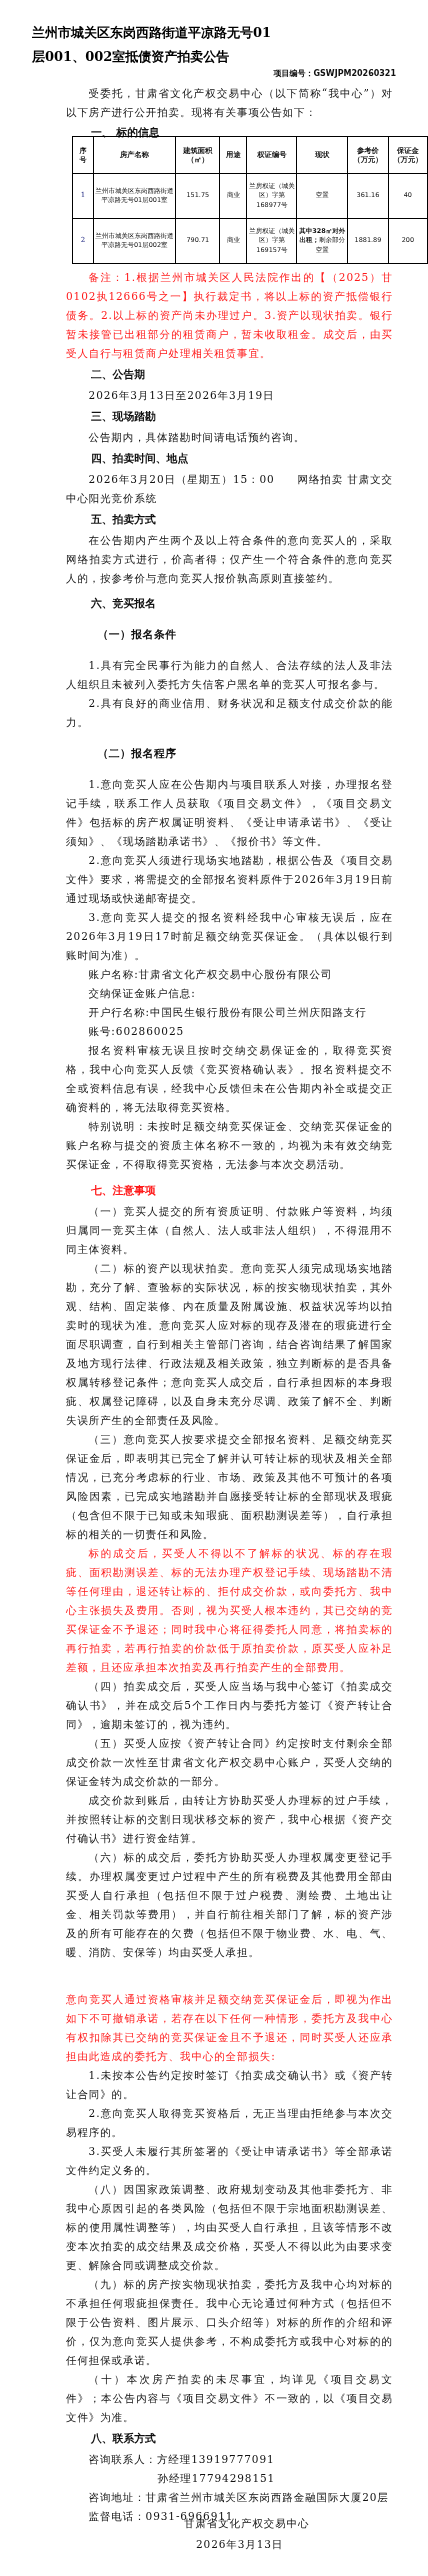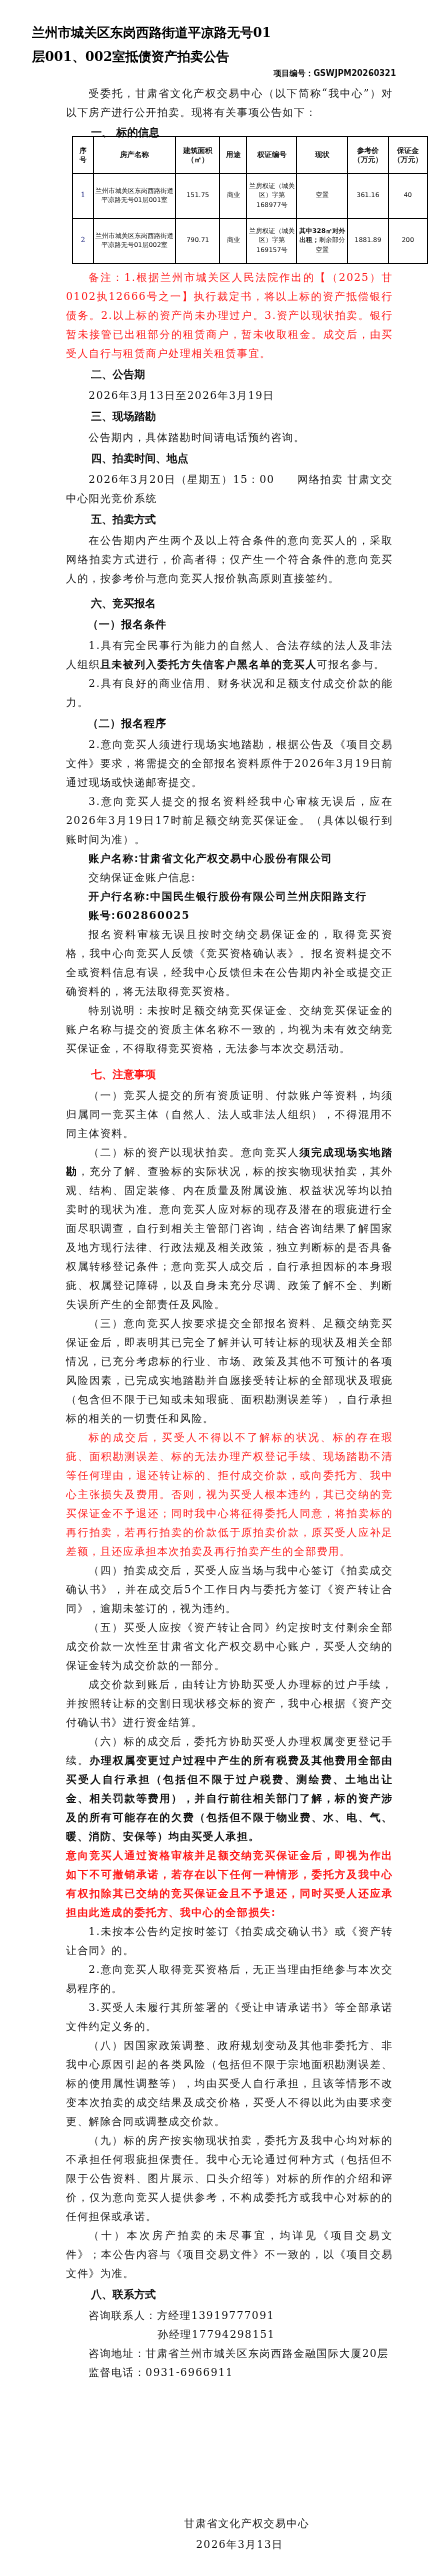--- a/index.html
+++ b/index.html
@@ -21,25 +21,25 @@
     .project-no {
       position: absolute; left: 32px; width: 364px; top: 67px;
       text-align: right; font-family: "DejaVu Sans", sans-serif;
       font-weight: bold; font-size: 8px; line-height: 13px; color: #111;
     }
     .body {
       position: absolute; left: 66px; width: 327px; top: 85px;
       font-size: 10.5px; line-height: 19px; letter-spacing: 0.9px;
     }
     .p { margin: 0; text-indent: 2.15em; text-align: justify; }
-    .p.noindent { text-indent: 0; }
+    .p.noindent { text-indent: 0; margin-top: 28px; }
     .h1 { margin: 2px; padding-left: 23px; font-family: "DejaVu Sans", sans-serif; font-weight: bold; font-size: 10.8px; letter-spacing: 0; line-height: 19px; }
-    .h2 { margin: 2px; padding-left: 19.4px; font-weight: bold; font-size: 10.8px; line-height: 19px; letter-spacing: 0.5px; }
+    .h2 { margin: 12px; padding-left: 19.4px; font-weight: bold; font-size: 10.8px; line-height: 19px; letter-spacing: 0.5px; }
     .red { color: #ff1a1a; }
-    .b { font-weight: bold; }
+    .b { font-weight: normal; }
     .gap { height: 4.3px; }
 
     
     .tbl-wrap { position: absolute; left: 50px; top: 136px; margin-left: 22px; }
     table.assets {
       border-collapse: collapse;
       font-family: "DejaVu Sans", sans-serif;
       font-size: 6.5px; color: #111;
     }
     table.assets th, table.assets td {
@@ -141,20 +141,21 @@
     <p class="h1">五、拍卖方式</p>
     <p class="p">在公告期内产生两个及以上符合条件的意向竞买人的，采取网络拍卖方式进行，价高者得；仅产生一个符合条件的意向竞买人的，按参考价与意向竞买人报价孰高原则直接签约。</p>
 
     <div class="gap"></div>
     <p class="h1">六、竞买报名</p>
     <p class="h2">（一）报名条件</p>
     <p class="p"><span>1.具有完全民事行为能力的自然人、合法存续的法人及非法人组织</span><span class="b">且未被列入委托方失信客户黑名单的竞买人</span><span>可报名参与。</span></p>
     <p class="p">2.具有良好的商业信用、财务状况和足额支付成交价款的能力。</p>
 
     <p class="h2">（二）报名程序</p>
+    <p class="p">1.意向竞买人应在公告期内与项目联系人对接，办理报名登记手续，联系工作人员获取《项目交易文件》，《项目交易文件》包括标的房产权属证明资料、《受让申请承诺书》、《受让须知》、《现场踏勘承诺书》、《报价书》等文件。</p>
     <p class="p">2.意向竞买人须进行现场实地踏勘，根据公告及《项目交易文件》要求，将需提交的全部报名资料原件于2026年3月19日前通过现场或快递邮寄提交。</p>
     <p class="p">3.意向竞买人提交的报名资料经我中心审核无误后，应在2026年3月19日17时前足额交纳竞买保证金。（具体以银行到账时间为准）。</p>
     <p class="p b"><span>账户名称:</span><span>甘肃省文化产权交易中心股份有限公司</span></p>
     <p class="p">交纳保证金账户信息:</p>
     <p class="p b"><span>开户行名称:</span><span>中国民生银行股份有限公司兰州庆阳路支行</span></p>
     <p class="p b"><span>账号:</span><span>602860025</span></p>
     <p class="p">报名资料审核无误且按时交纳交易保证金的，取得竞买资格，我中心向竞买人反馈《竞买资格确认表》。报名资料提交不全或资料信息有误，经我中心反馈但未在公告期内补全或提交正确资料的，将无法取得竞买资格。</p>
     <p class="p">特别说明：未按时足额交纳竞买保证金、交纳竞买保证金的账户名称与提交的资质主体名称不一致的，均视为未有效交纳竞买保证金，不得取得竞买资格，无法参与本次交易活动。</p>
 
     <div class="gap"></div>

